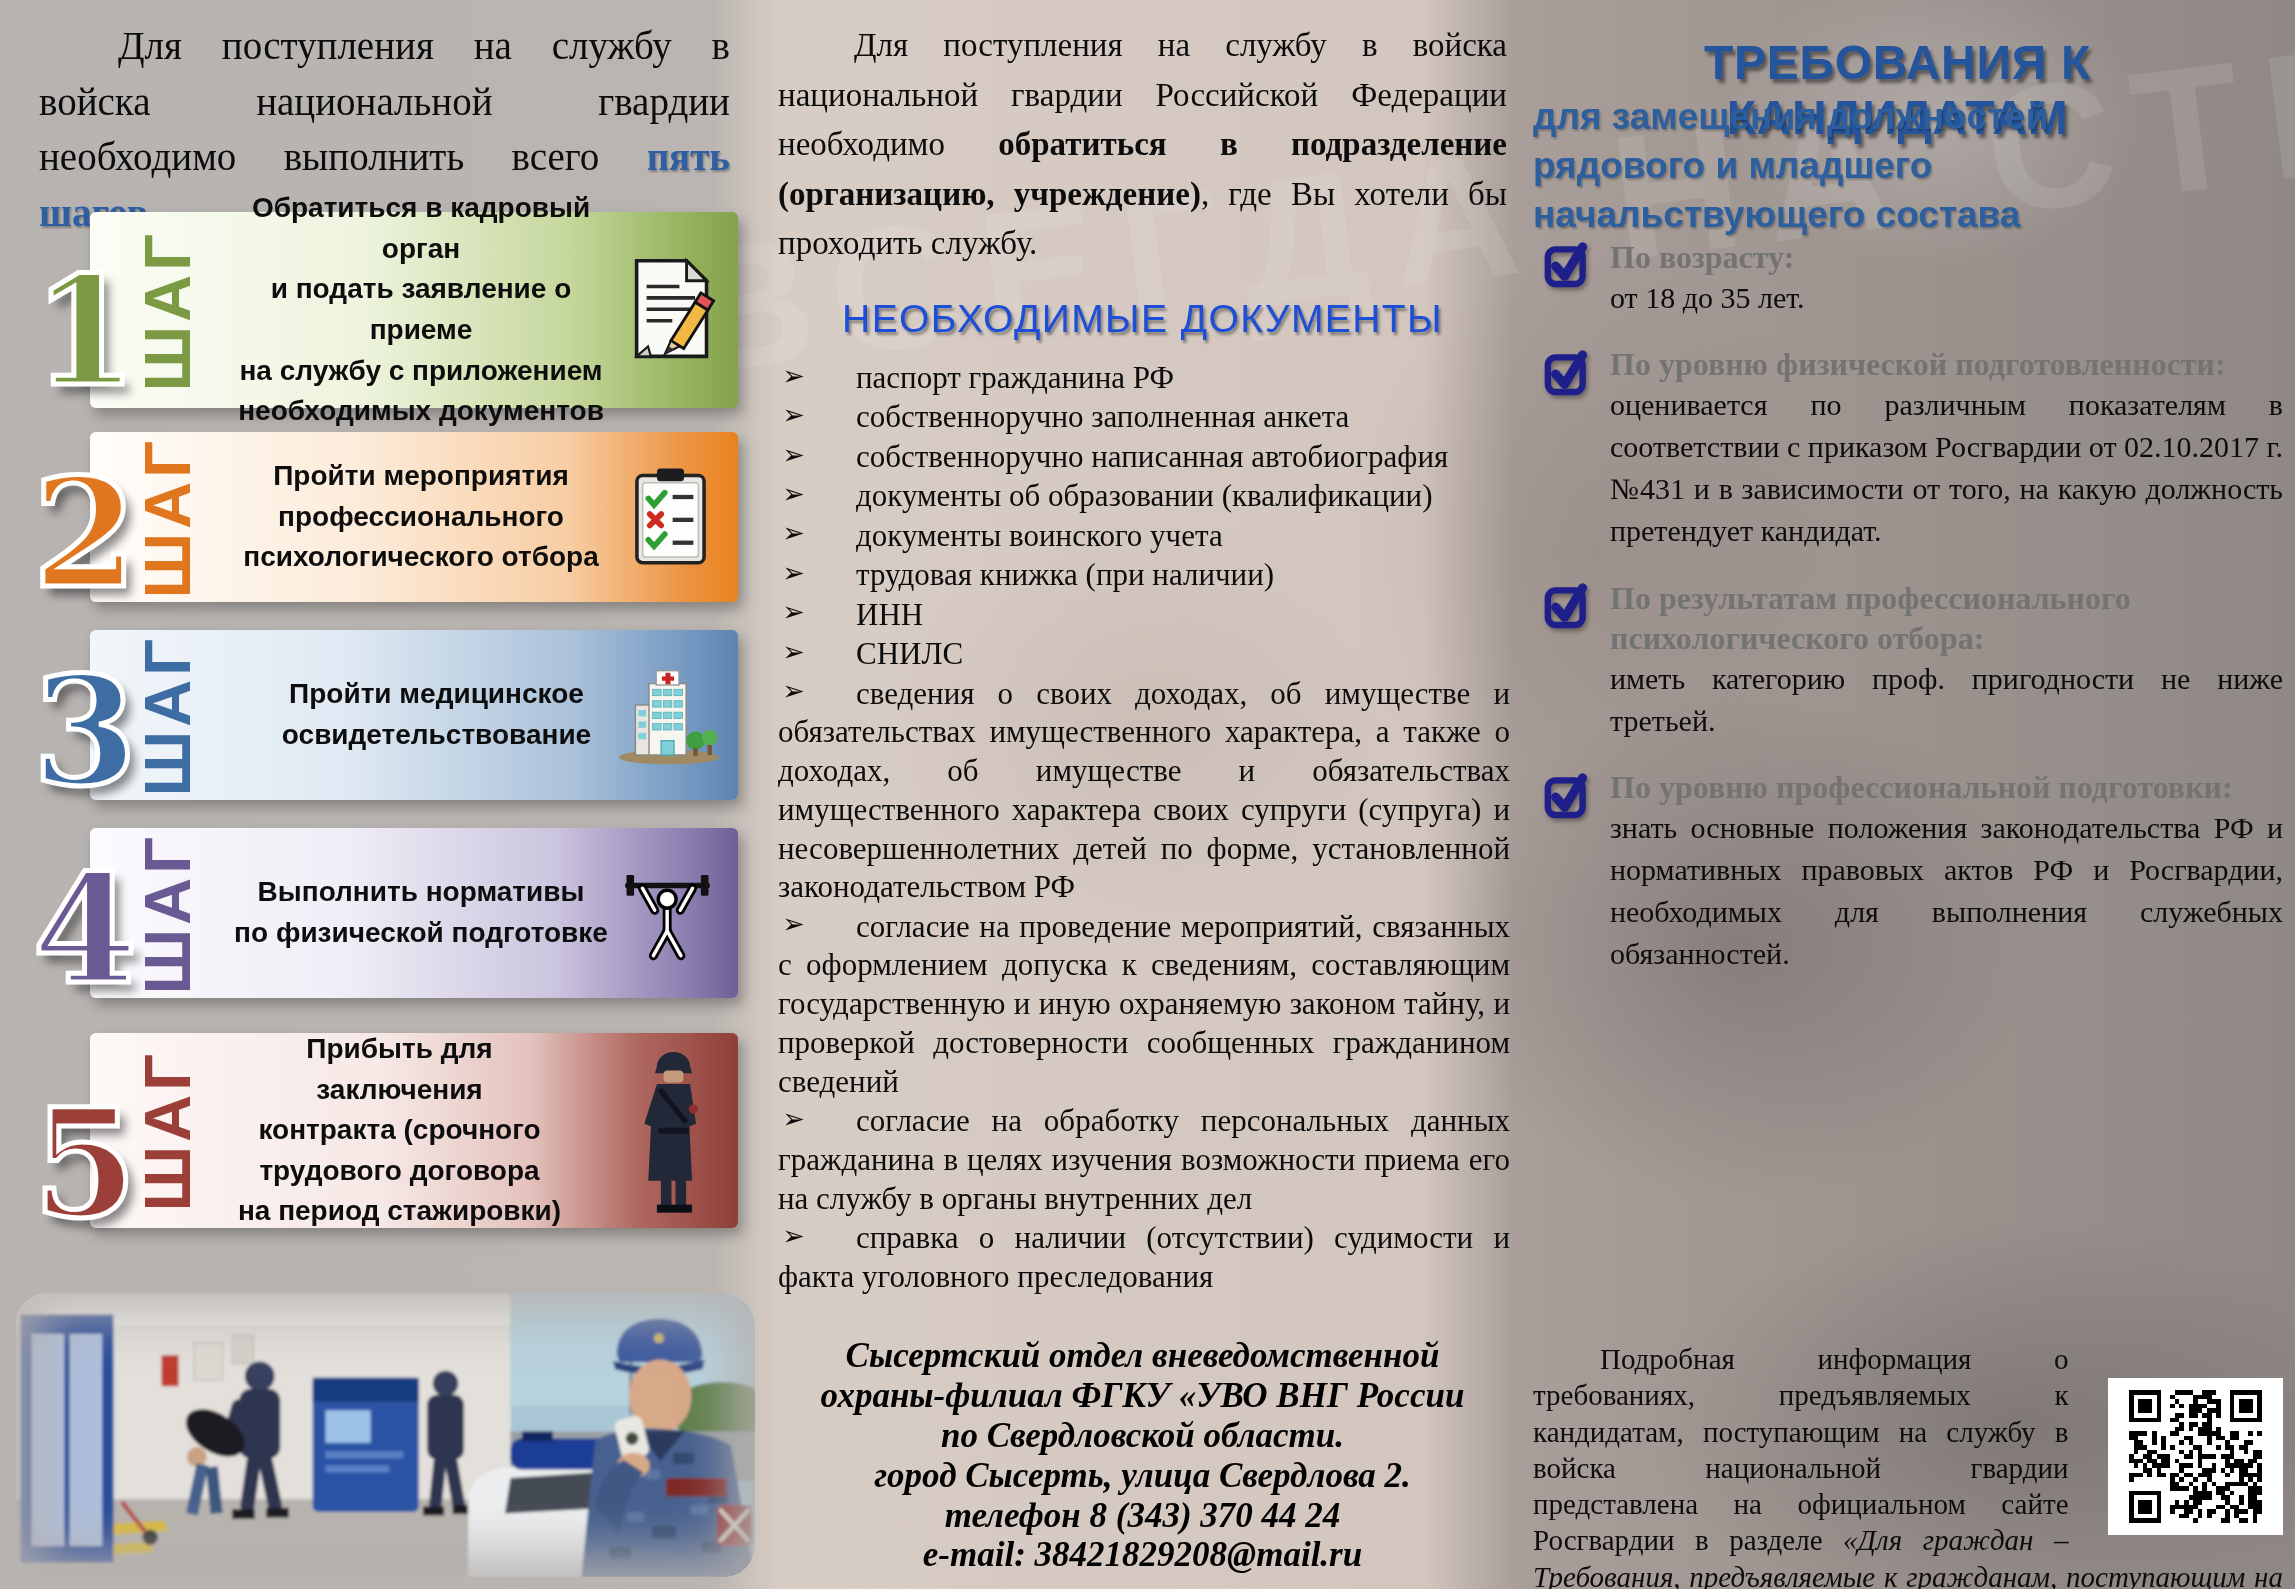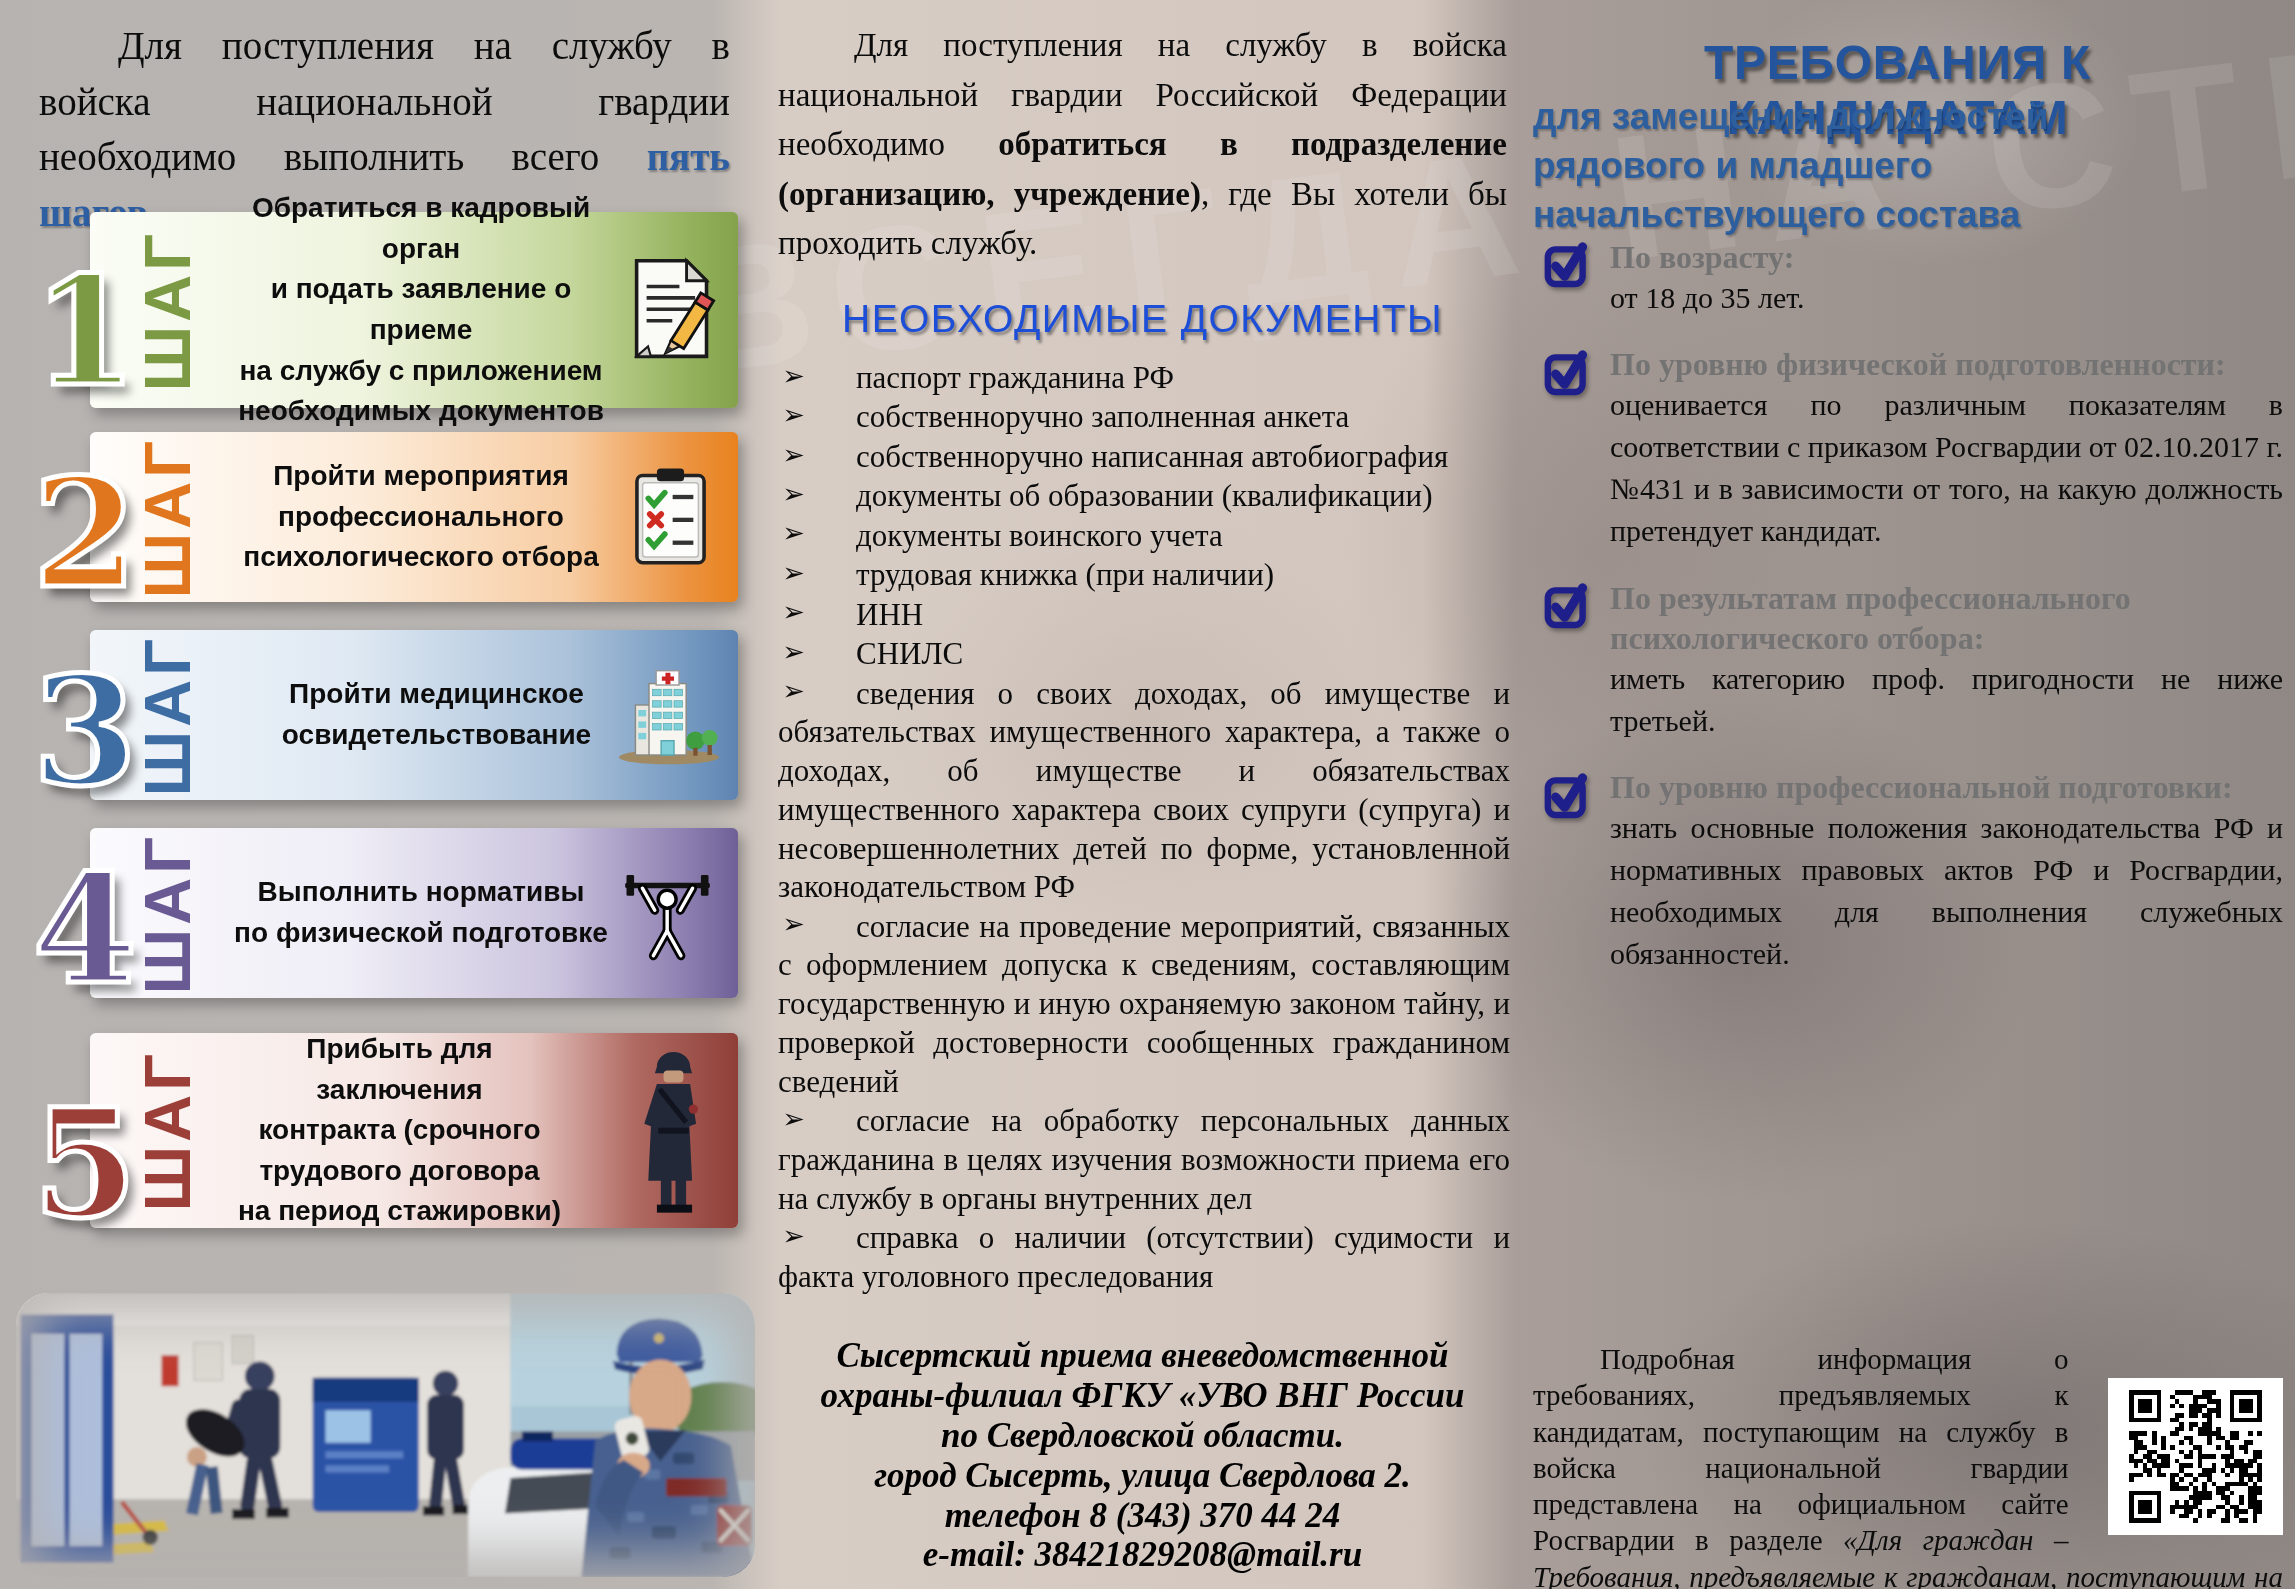--- a/index.html
+++ b/index.html
@@ -403,21 +403,21 @@
   <li><span class="blt">➢</span><span>трудовая книжка (при наличии)</span></li>
   <li><span class="blt">➢</span><span>ИНН</span></li>
   <li><span class="blt">➢</span><span>СНИЛС</span></li>
   <li><span class="blt">➢</span><span>сведения о своих доходах, об имуществе и обязательствах имущественного характера, а также о доходах, об имуществе и обязательствах имущественного характера своих супруги (супруга) и несовершеннолетних детей по форме, установленной законодательством РФ</span></li>
   <li><span class="blt">➢</span><span>согласие на проведение мероприятий, связанных с оформлением допуска к сведениям, составляющим государственную и иную охраняемую законом тайну, и проверкой достоверности сообщенных гражданином сведений</span></li>
   <li><span class="blt">➢</span><span>согласие на обработку персональных данных гражданина в целях изучения возможности приема его на службу в органы внутренних дел</span></li>
   <li><span class="blt">➢</span><span>справка о наличии (отсутствии) судимости и факта уголовного преследования</span></li>
 </ul>
 
 <div class="contact">
-  <div>Сысертский приема вневедомственной</div>
+  <div>Сысертский отдел вневедомственной</div>
   <div>охраны-филиал ФГКУ «УВО ВНГ России</div>
   <div>по Свердловской области.</div>
   <div>город Сысерть, улица Свердлова 2.</div>
   <div>телефон 8 (343) 370 44 24</div>
   <div>e-mail: 38421829208@mail.ru</div>
 </div>
 
 <div class="req-title-main">ТРЕБОВАНИЯ К КАНДИДАТАМ</div>
 <div class="req-subtitle">для замещения должностей
 рядового и младшего

